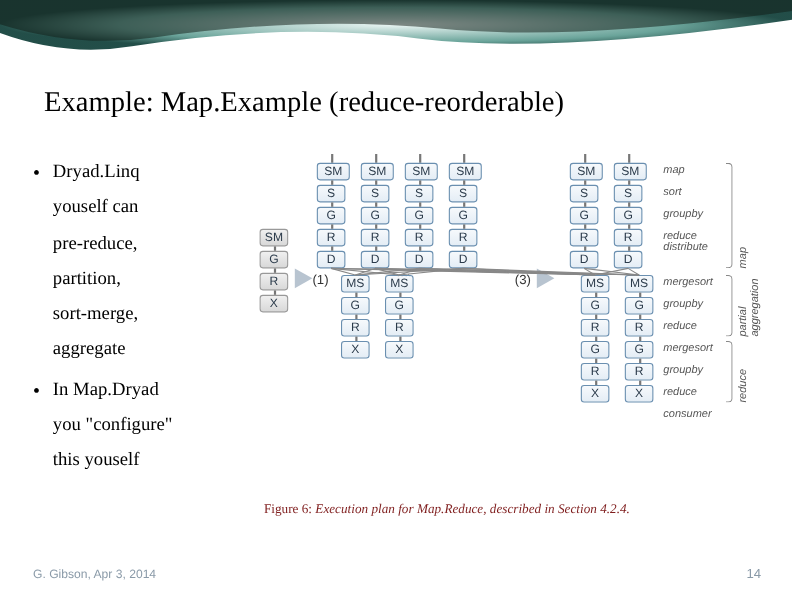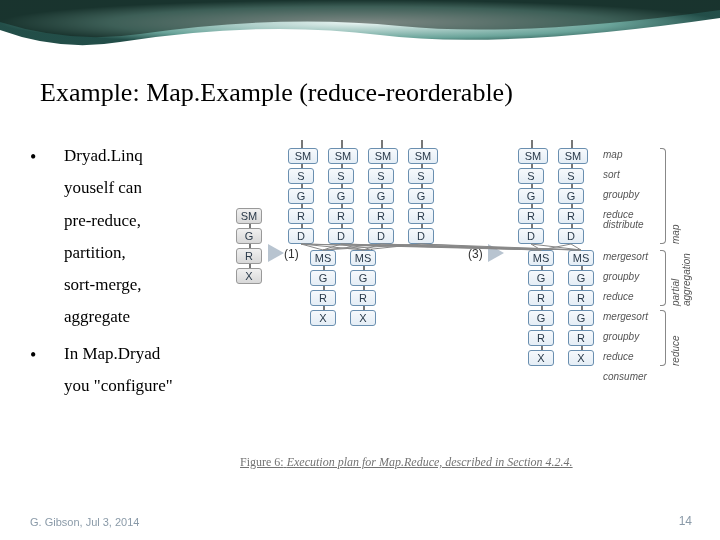--- a/index.html
+++ b/index.html
@@ -39,21 +39,21 @@
     color: #000;
   }
   .bullets ul { list-style: none; }
   .bullets li { position: relative; padding-left: 18px; margin-bottom: 4px; }
   .bullets li::before {
     content: "•";
     position: absolute;
     left: 0;
     font-size: 18px;
   }
-  .bullets .line { display: block; margin-left: 16px; }
+  .bullets .line { display: block; }
   .figure-area {
     width: 490px;
     position: relative;
   }
   .diagram {
     position: relative;
     width: 460px;
     height: 320px;
     margin-left: 8px;
   }
@@ -113,22 +113,21 @@
     font: italic 10px Arial, sans-serif;
     color: #555;
     writing-mode: vertical-rl;
     transform: rotate(180deg);
   }
   .caption {
     position: absolute;
     bottom: -10px;
     left: 20px;
     font: 12px Georgia, serif;
-    color: #737373;
-    text-decoration: underline;
+    color: #7f1d1d;
   }
   .caption span.fig { font-weight: normal; }
   .caption span.desc { font-style: italic; }
   .footer-left {
     position: absolute;
     bottom: 12px;
     left: 30px;
     font: 11px Arial, sans-serif;
     color: #8a9aa8;
   }
@@ -164,20 +163,21 @@
         <span class="line">Dryad.Linq</span>
         <span class="line">youself can</span>
         <span class="line">pre-reduce,</span>
         <span class="line">partition,</span>
         <span class="line">sort-merge,</span>
         <span class="line">aggregate</span>
       </li>
       <li>
         <span class="line">In Map.Dryad</span>
         <span class="line">you "configure"</span>
+        <span class="line">this youself</span>
       </li>
     </ul>
   </div>
 
   <div class="figure-area">
     <div class="diagram" id="diagram">
         <div class="vline" style="left: 73px; top: 0px; height: 8px;"></div>
         <div class="pbox wide" style="left: 60px; top: 8px;">SM</div>
         <div class="pbox" style="left: 60px; top: 28px;">S</div>
         <div class="vline" style="left: 73px; top: 24px; height: 4px;"></div>
@@ -364,14 +364,14 @@
         <div class="brace" style="left: 432px; top: 170px; height: 56px;"></div>
         <div class="vert-label" style="left: 442px; top: 170px; height: 56px;">reduce</div>
       </div>
     <div class="caption">
       <span class="fig">Figure 6:</span>
       <span class="desc">Execution plan for Map.Reduce, described in Section 4.2.4.</span>
     </div>
   </div>
 </div>
 
-<div class="footer-left">G. Gibson, Jul 3, 2014</div>
+<div class="footer-left">G. Gibson, Apr 3, 2014</div>
 <div class="footer-right">14</div>
 
 </body></html>

